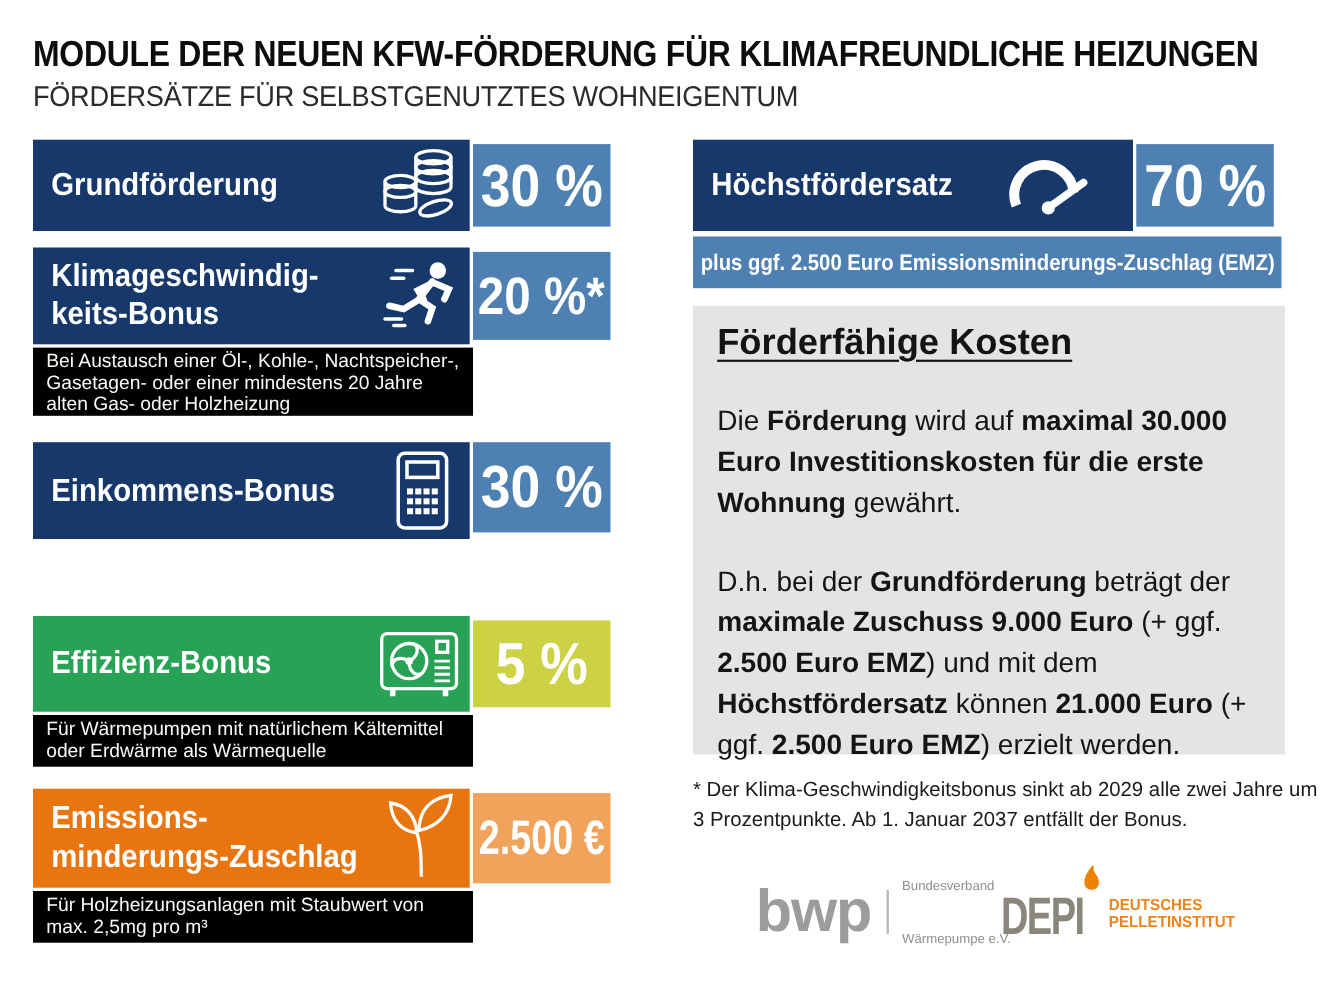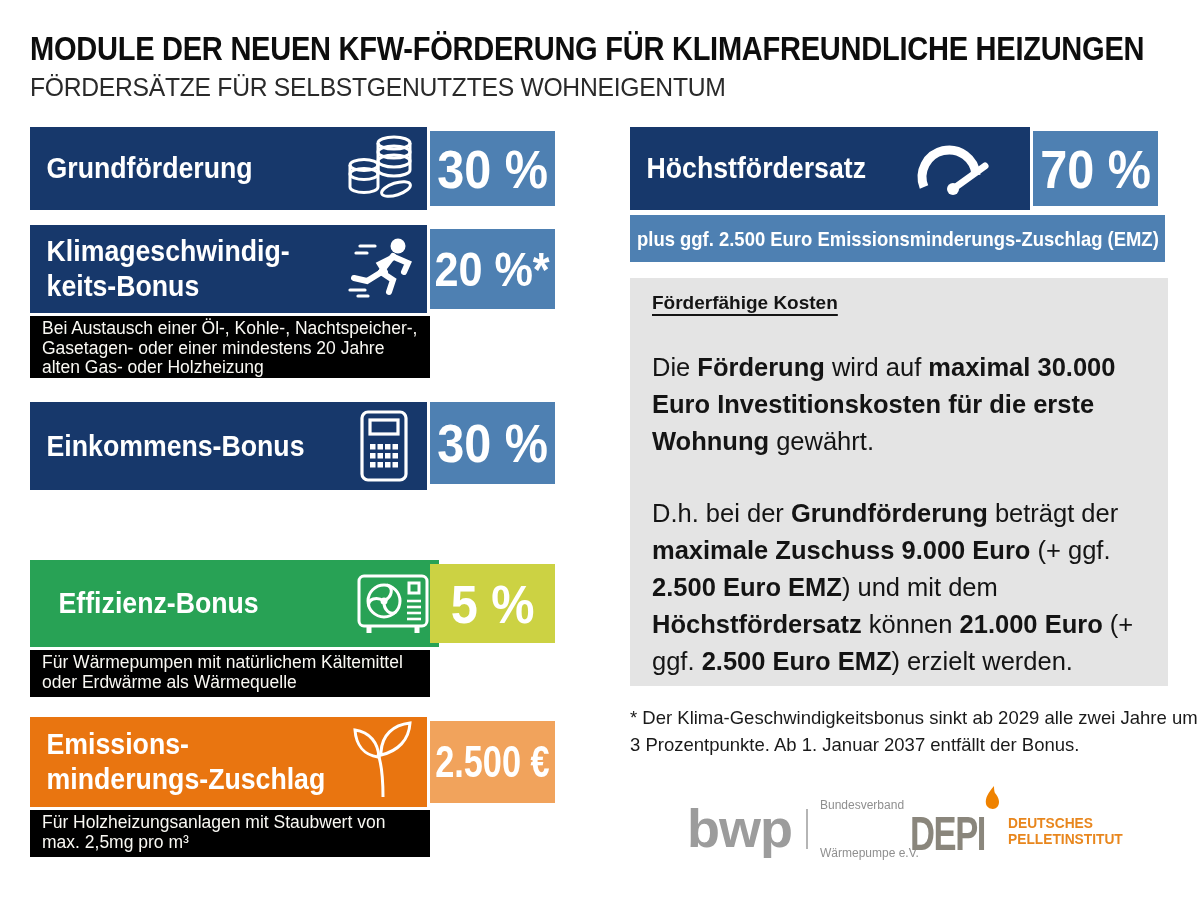--- a/index.html
+++ b/index.html
@@ -39,21 +39,21 @@
   .lightorange{background:#f1a35c;}
   .taupe{background:#000000;}
   
   .emz-bar{
     display:flex;align-items:center;justify-content:center;color:#fff;font-weight:700;
   }
   .emz-text{font-size:20.5px;transform:scaleX(.9);transform-origin:center;white-space:nowrap;}
   
   .kosten{background:#e4e4e4;box-sizing:border-box;padding:14px 22px;color:#141414;}
   .kosten-heading{
-    font-size:19px;font-weight:700;text-decoration:underline;
+    font-size:33px;font-weight:700;text-decoration:underline;
     text-decoration-thickness:2px;text-underline-offset:5px;margin:0 0 0 0;
   }
   .kosten p{font-size:25.5px;line-height:37px;margin:35px 0 0 0;font-weight:400;}
   .kosten p b{font-weight:700;}
   
   .footnote{font-size:18.5px;line-height:27px;color:#1a1a1a;}
   
   .bwp{display:flex;align-items:center;}
   .bwp-word{font-size:54px;font-weight:700;color:#9c9c9c;letter-spacing:-1px;line-height:.8;}
   .bwp-divider{width:2px;height:40px;background:#b5b5b5;margin:0 12px 0 14px;}
@@ -154,21 +154,21 @@
             <rect x="39" y="55" width="5.5" height="5.5"></rect>
             <rect x="46.5" y="55" width="5.5" height="5.5"></rect>
         </g>
       </svg>
     </div>
   </div>
   <div class="abs value-box blue" style="left:430px;top:402px;width:125px;height:82px;">
     <span class="value-text" style="font-size:54px;">30 %</span>
   </div>
 
-  <div class="abs label-box green" style="left:30px;top:560px;width:397px;height:87px;padding-left:12px;">
+  <div class="abs label-box green" style="left:30px;top:560px;width:397px;height:87px;">
     <div class="label-text">
       <span>Effizienz-Bonus</span>
         <span></span>
     </div>
     <div class="icon-wrap" style="right:6px;width:80px;height:70px;">
       <svg width="78" height="66" viewBox="0 0 78 66" fill="none" stroke="#fff" stroke-width="3">
         <rect x="5" y="5" width="68" height="50" rx="5"></rect>
         <circle cx="30" cy="30" r="16"></circle>
         <circle cx="30" cy="30" r="3.5" fill="#fff" stroke="none"></circle>
         <path d="M30,30 C38,26 40,17 33,14"></path>

